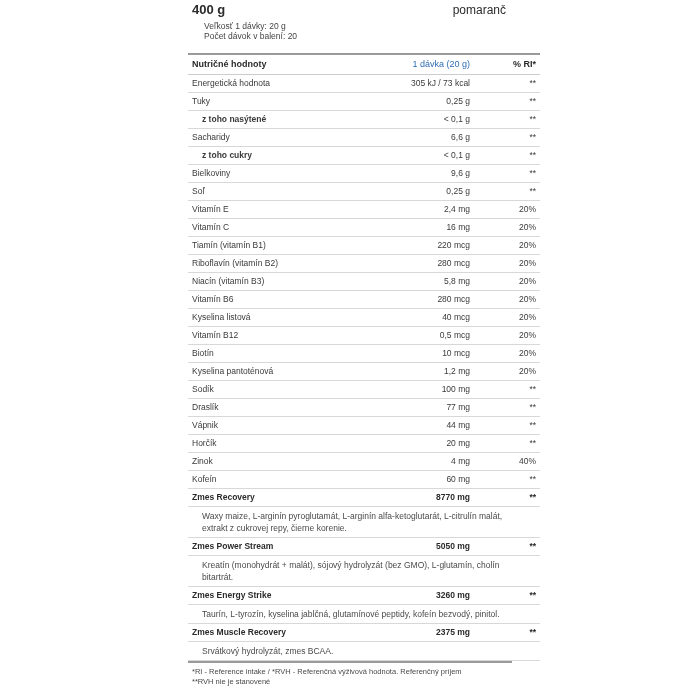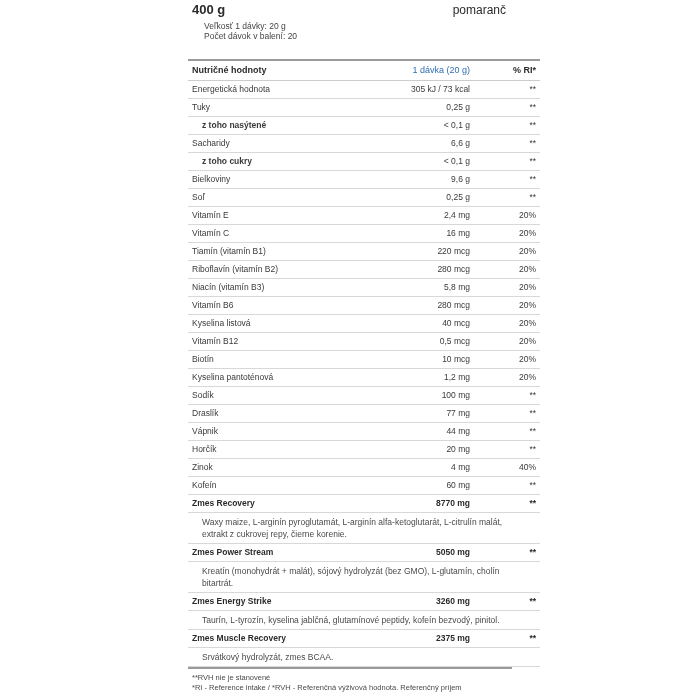--- a/index.html
+++ b/index.html
@@ -53,21 +53,21 @@
   .serving-lines div {
     font-size: 8.5px;
     color: #444444;
     line-height: 10px;
     margin-left: 12px;
   }
   table.nutr {
     width: 324px;
     border-collapse: collapse;
     table-layout: fixed;
-    margin-top: 16px;
+    margin-top: 10px;
   }
   table.nutr td {
     font-size: 8.5px;
     line-height: 11px;
     padding: 3px 4px;
     border-bottom: 1px solid #d8d8d8;
     color: #3a3a3a;
     vertical-align: middle;
   }
   .col-name { width: 160px; text-align: left; }
@@ -282,18 +282,18 @@
             <td class="col-val">2375 mg</td>
             <td class="col-ri ri-stars">**</td>
           </tr>
           <tr class="blend-desc">
             <td colspan="3">Srvátkový hydrolyzát, zmes BCAA.</td>
           </tr>
         </tbody>
     </table>
 
     <div class="footnotes rule-top">
+      <div>*RI - Reference intake / *RVH - Referenčná výživová hodnota. Referenčný príjem</div>
       <div>**RVH nie je stanovené</div>
-      <div>*RI - Reference intake / *RVH - Referenčná výživová hodnota. Referenčný príjem</div>
     </div>
 
   </div>
 </div>
 
 </body></html>

